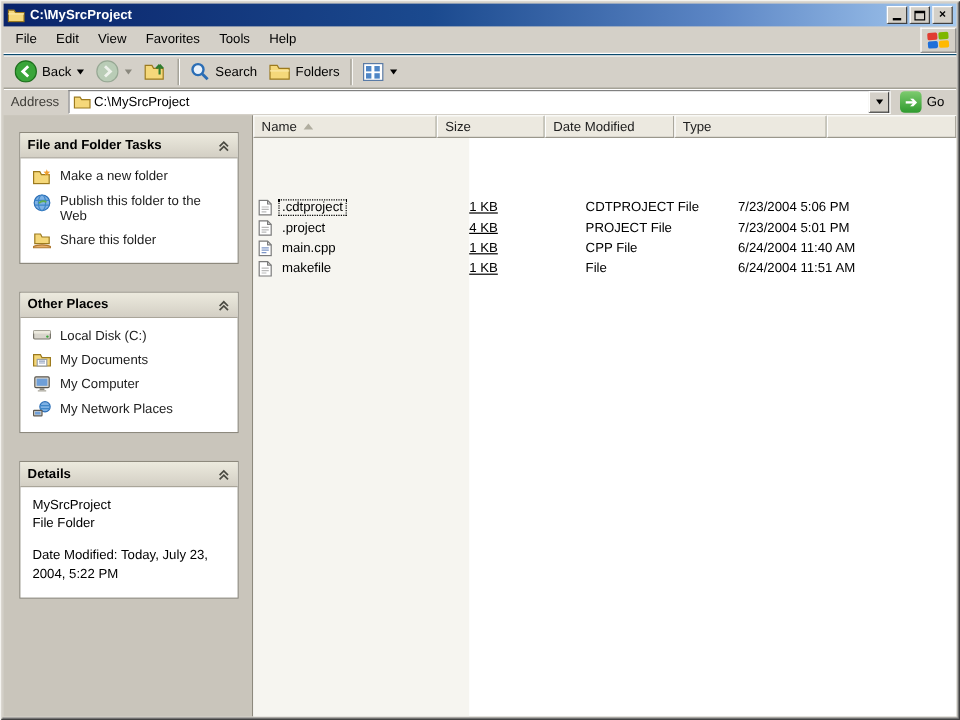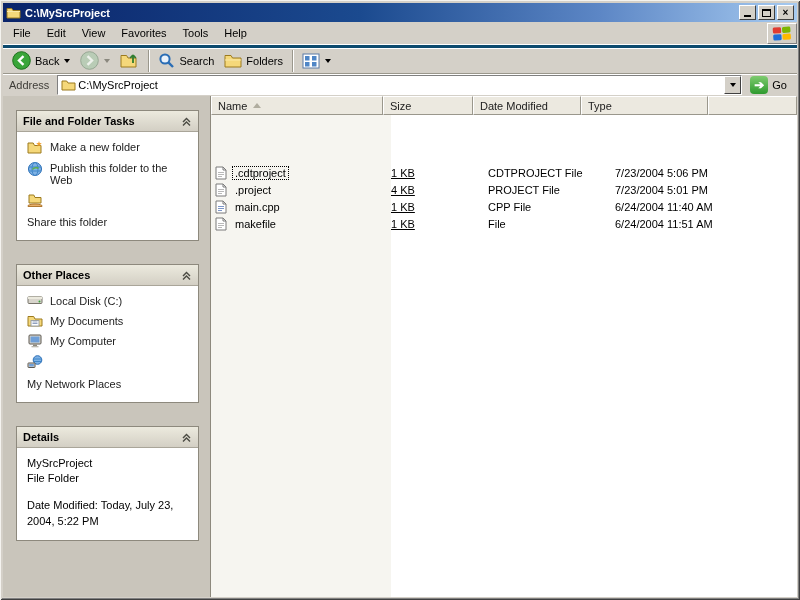--- a/index.html
+++ b/index.html
@@ -39,21 +39,21 @@
   .menu-item { padding:3px 8px; }
   .win-logo {
     margin-left:auto; width:30px; height:21px; background:#d4d0c8;
     border:1px solid; border-color:#fff #808080 #808080 #fff;
     display:flex; align-items:center; justify-content:center;
   }
   
   .toolbar {
     position:absolute; top:45px; left:3px; right:3px; height:28px;
     display:flex; align-items:center; padding-left:4px;
-    border-top:3px solid #0c4a6e; box-shadow: inset 0 1px 0 #fff;
+    border-top:1px solid #0c4a6e; box-shadow: inset 0 1px 0 #fff;
   }
   .tb-btn { display:flex; align-items:center; gap:4px; padding:2px 5px; height:25px; }
   .tb-drop { width:0; height:0; border-left:3px solid transparent; border-right:3px solid transparent; border-top:4px solid #000; margin-left:1px; }
   .tb-drop.dis { border-top-color:#8a887e; }
   .tb-sep { width:1px; height:22px; background:#9a978c; box-shadow:1px 0 0 #fff; margin:0 4px; }
   
   .addressbar {
     position:absolute; top:73px; left:3px; right:3px; height:23px;
     display:flex; align-items:center; padding:0 4px 0 6px;
     border-top:1px solid #9a978c; box-shadow: inset 0 1px 0 #fff;
@@ -82,34 +82,34 @@
   .sidebar { width:207px; background:#c9c5bb; padding:14px 11px 0 13px; overflow:hidden; }
   .panel { background:#fff; border:1px solid #8d897d; margin-bottom:23px; }
   .panel-header {
     height:21px; background:linear-gradient(#eceade,#d3cfc4);
     border-bottom:1px solid #a9a599; display:flex; align-items:center;
     padding:0 6px; font-weight:bold;
   }
   .panel-header .chev { margin-left:auto; }
   .panel-body { padding:9px 6px 10px 10px; }
   .task-item { display:flex; align-items:flex-start; gap:7px; margin-bottom:8px; color:#1c1c1c; }
-  .task-item:last-child { margin-bottom:2px;flex-direction:column; }
+  .task-item:last-child { margin-bottom:2px; }
   .task-item .t-icon { flex:0 0 16px; margin-top:-1px; }
   .details-name { font-weight:normal; margin-bottom:3px; }
   .details-type { margin-bottom:14px; }
   .details-modified { line-height:1.45; }
   
   .list { flex:1; background:#fff; position:relative; border-left:1px solid #8d897d; overflow:hidden; }
   .sorted-col-bg { position:absolute; top:19px; left:0; width:180px; bottom:0; background:#f6f5f0; }
   .list-header { position:absolute; top:0; left:0; right:0; height:19px; display:flex; }
   .col-h {
     background:#ece9e0; border:1px solid; border-color:#fff #9a978c #9a978c #fff;
     display:flex; align-items:center; padding:0 6px; height:19px; color:#202020;
   }
-  .col-h.c-name { width:172px; }
+  .col-h.c-name { width:153px; }
   .col-h.c-size { width:90px; }
   .col-h.c-type { width:127px; }
   .col-h.c-date { width:108px; }
   .col-h.c-fill { flex:1; }
   .sort-arrow { width:0; height:0; border-left:4px solid transparent; border-right:4px solid transparent; border-bottom:5px solid #b0ad9f; margin-left:6px; }
   .rows { position:absolute; top:20px; left:0; right:0;margin-top:48px; }
   .frow { display:flex; align-items:center; height:17px; }
   .cell-name { width:180px; display:flex; align-items:center; gap:5px; padding-left:4px; }
   .cell-size { width:90px; text-align:left; padding-right:10px;text-decoration:underline; }
   .cell-type { width:127px; padding-left:7px; }

